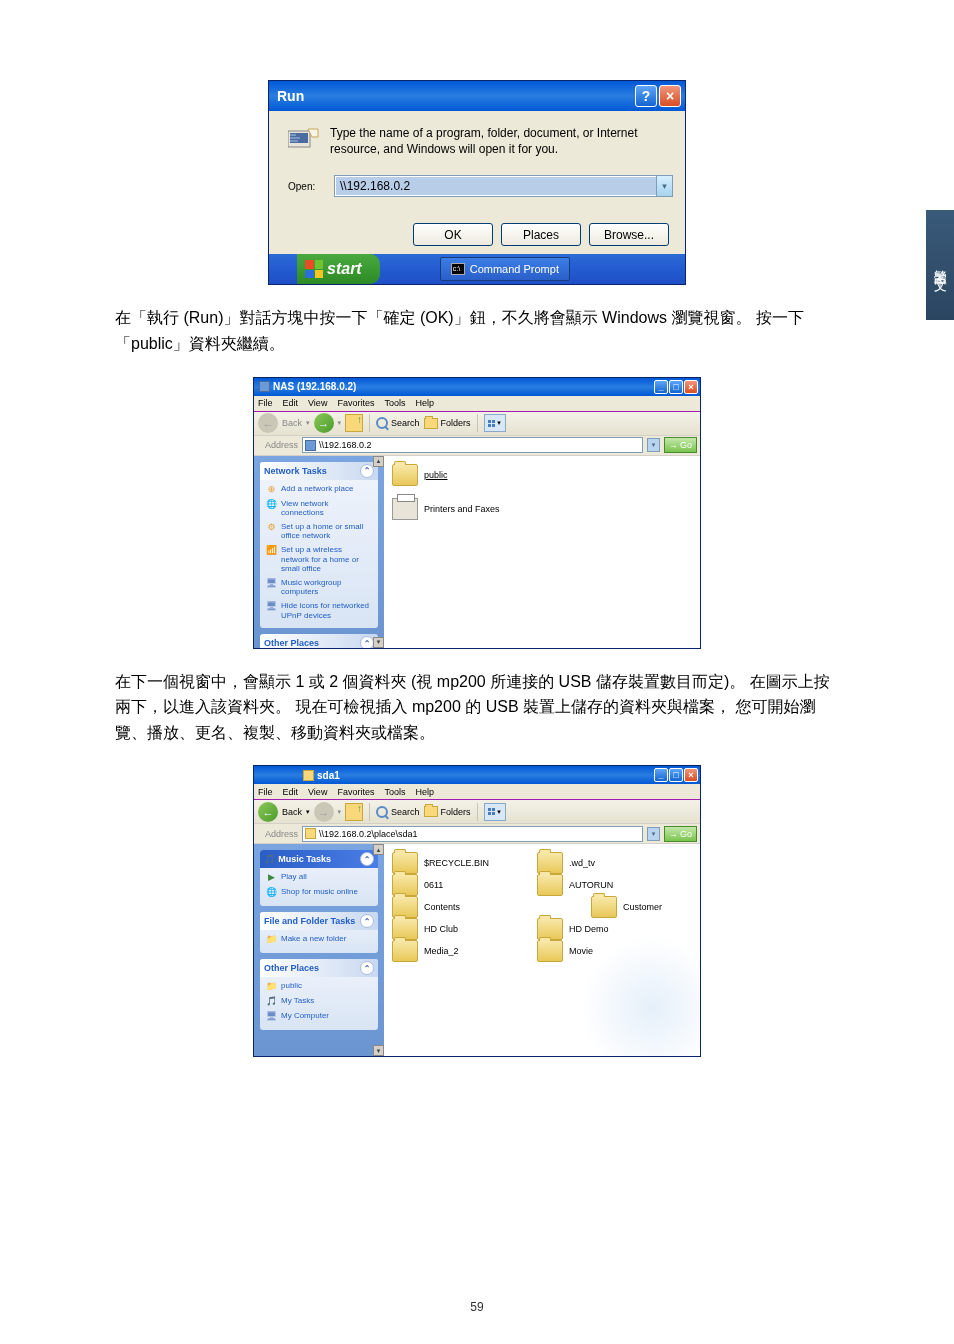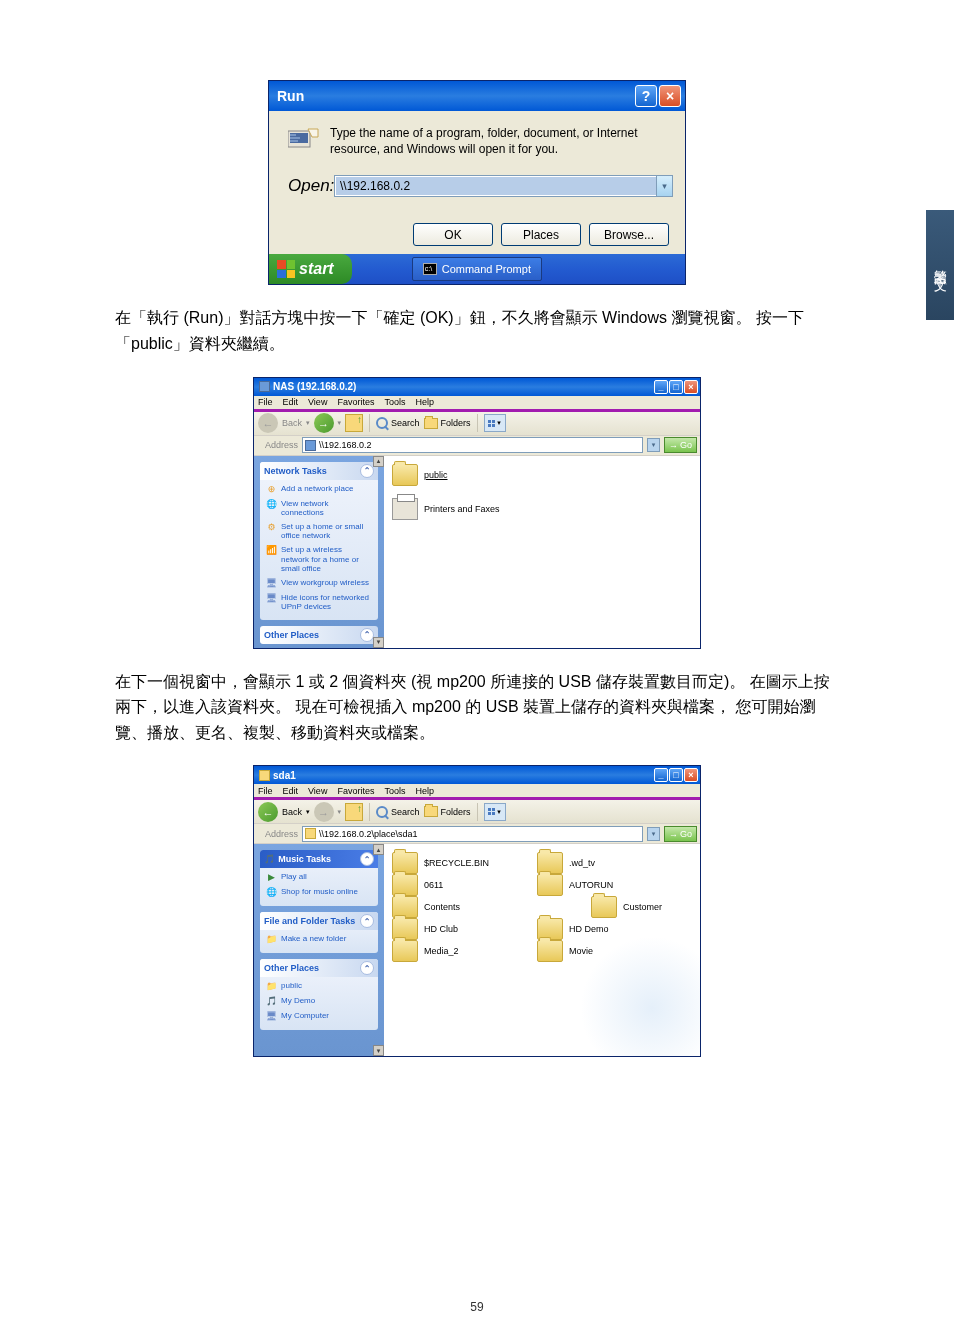--- a/index.html
+++ b/index.html
@@ -67,21 +67,21 @@
     .run-body { padding: 14px 12px 8px 19px; }
     .run-desc-row { display: flex; align-items: flex-start; gap: 10px; margin-bottom: 18px; }
     .run-icon {
       width: 32px; height: 26px;
       position: relative;
       flex-shrink: 0;
     }
     .run-icon svg { width: 32px; height: 26px; }
     .run-desc { font-size: 12px; color: #000; line-height: 1.35; }
     .open-row { display: flex; align-items: center; gap: 10px; margin-bottom: 26px; }
-    .open-label { font-size: 17px; width: 36px; font-style: italic; }
+    .open-label { font-size: 10px; width: 36px; }
     .open-input-wrap {
       flex: 1;
       border: 1px solid #7f9db9;
       height: 22px;
       background: #fff;
       display: flex;
       align-items: center;
       position: relative;
     }
     .open-input {
@@ -123,20 +123,21 @@
       padding: 0 18px 0 8px;
       background: linear-gradient(180deg, #49a93f 0%, #2d8a25 100%);
       border-radius: 0 10px 10px 0;
       color: #fff;
       font-style: italic;
       font-weight: bold;
       font-size: 16px;
       display: flex;
       align-items: center;
       gap: 4px;
+      margin-left: 28px;
     }
     .start-flag {
       width: 18px; height: 18px;
       display: grid;
       grid-template-columns: 1fr 1fr;
       grid-template-rows: 1fr 1fr;
       gap: 1px;
     }
     .start-flag span:nth-child(1){background:#e74c24;}
     .start-flag span:nth-child(2){background:#6fc230;}
@@ -195,21 +196,21 @@
     }
     .exp-title-btns .tbtn.close { background: linear-gradient(180deg, #f0957a 0%, #d94e24 100%); }
     .exp-menu {
       height: 16px;
       background: #ece9d8;
       display: flex;
       align-items: center;
       padding: 0 4px;
       font-size: 9px;
       color: #000;
-      border-bottom: 3px solid #a21caf;
+      border-bottom: 1px solid #a21caf;
       position: relative;
     }
     .exp-menu span { margin-right: 10px; }
     .exp-menu .win-logo {
       position: absolute;
       right: 2px; top: 1px;
       width: 14px; height: 14px;
     }
     .win-logo {
       display: grid; grid-template-columns: 1fr 1fr; grid-template-rows: 1fr 1fr; gap: 0;
@@ -517,21 +518,21 @@
             <div class="task-item">
                 <span class="ti-icon" style="color:#e8a030;">⚙</span>
                 <span>Set up a home or small office network</span>
               </div>
             <div class="task-item">
                 <span class="ti-icon" style="color:#8ac848;">📶</span>
                 <span>Set up a wireless network for a home or small office</span>
               </div>
             <div class="task-item">
                 <span class="ti-icon" style="color:#6a8ac8;">🖥</span>
-                <span>View workgroup wireless</span>
+                <span>Music workgroup computers</span>
               </div>
             <div class="task-item">
                 <span class="ti-icon" style="color:#6a8ac8;">🖥</span>
                 <span>Hide icons for networked UPnP devices</span>
               </div>
           </div>
         </div>
         <div class="task-panel">
           <div class="task-header">
             <span>Other Places</span>
@@ -550,21 +551,21 @@
           <span>Printers and Faxes</span>
         </div>
       </div>
     </div>
   </div>
 
   <p class="body-text">在下一個視窗中，會顯示 1 或 2 個資料夾 (視 mp200 所連接的 USB 儲存裝置數目而定)。 在圖示上按兩下，以進入該資料夾。 現在可檢視插入 mp200 的 USB 裝置上儲存的資料夾與檔案， 您可開始瀏覽、播放、更名、複製、移動資料夾或檔案。</p>
 
   <div class="explorer">
     <div class="exp-title">
-      <span style="display:flex;align-items:center;gap:3px;">
+      <span style="display:flex;align-items:center;gap:3px;margin-left:44px;">
         <span class="addr-icon folder"></span>
         <span>sda1</span>
       </span>
       <div class="exp-title-btns">
         <div class="tbtn">_</div>
         <div class="tbtn">□</div>
         <div class="tbtn close">×</div>
       </div>
     </div>
     <div class="exp-menu">
@@ -656,21 +657,21 @@
             <span>Other Places</span>
             <div class="collapse-btn">⌃</div>
           </div>
           <div class="task-body">
             <div class="task-item">
                 <span class="ti-icon" style="color:#e8a030;">📁</span>
                 <span>public</span>
               </div>
             <div class="task-item">
                 <span class="ti-icon" style="color:#4a8ac8;">🎵</span>
-                <span>My Demo</span>
+                <span>My Tasks</span>
               </div>
             <div class="task-item">
                 <span class="ti-icon" style="color:#6a8ac8;">🖥</span>
                 <span>My Computer</span>
               </div>
           </div>
         </div>
         <div class="scroll-down">▾</div>
       </div>
       <div class="exp-content" style="gap:0 20px;">

